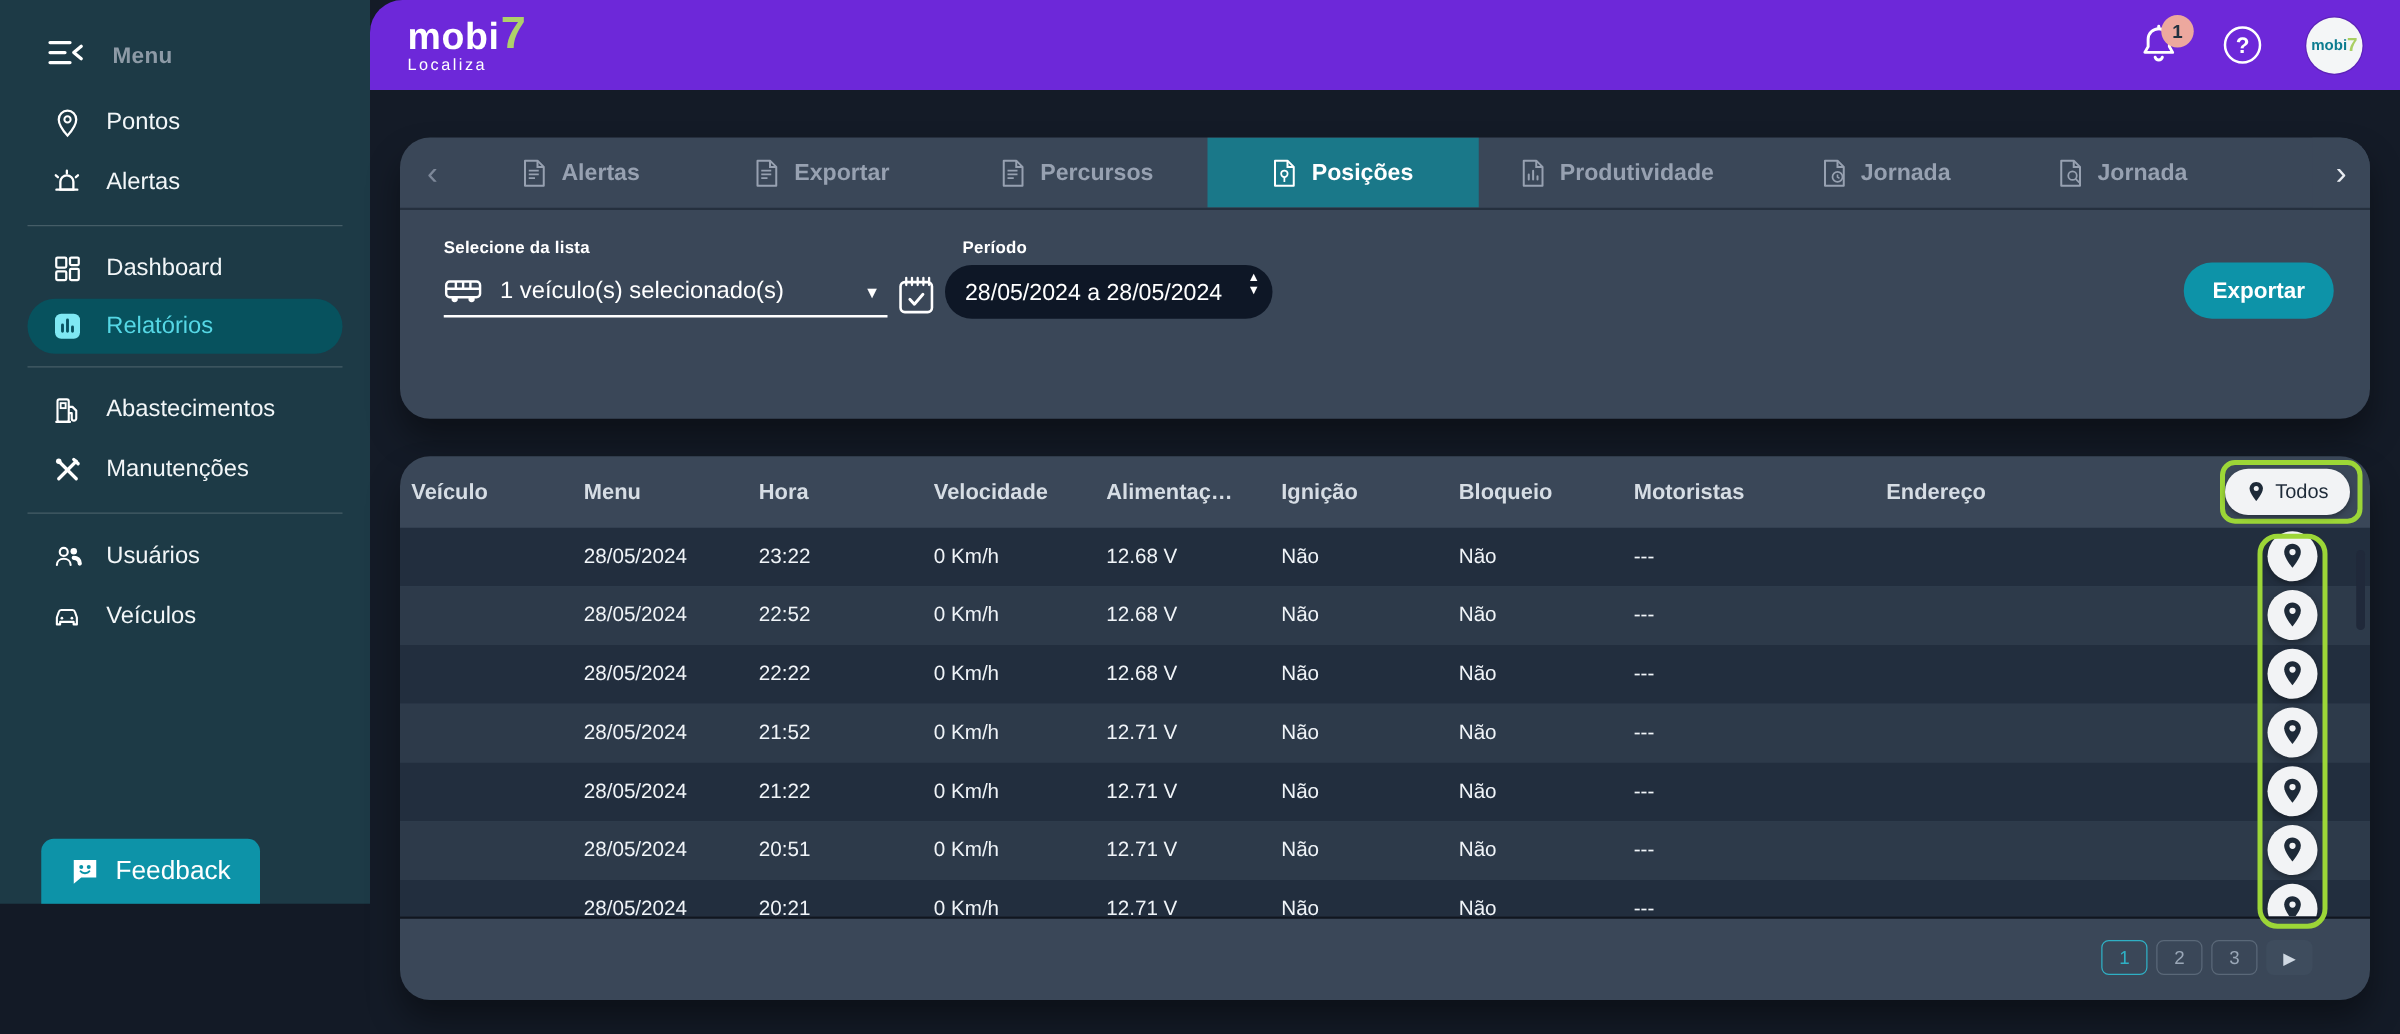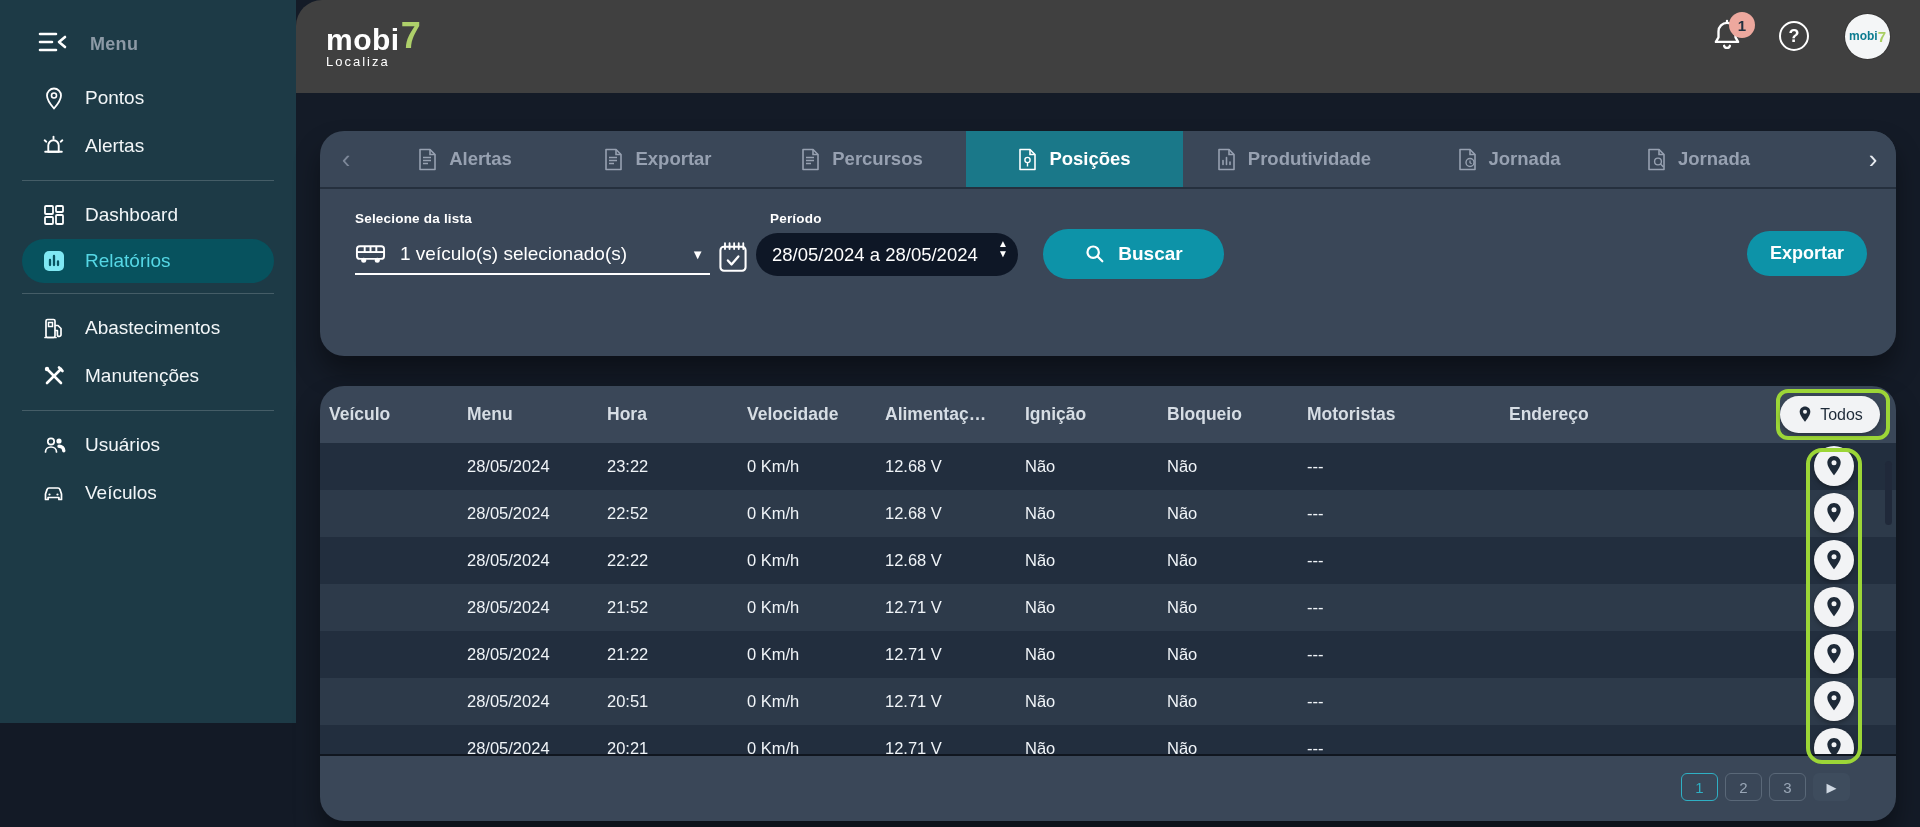--- a/index.html
+++ b/index.html
@@ -36,21 +36,21 @@
     position:absolute; left:33px; bottom:0; width:175px; height:52px;
     background: var(--accent-teal, #0d93a8);
     border:none; border-radius:10px 10px 0 0;
     display:flex; align-items:center; justify-content:center; gap:12px;
     color:#fff; font-size:21px; font-family:inherit; cursor:pointer;
   }
 
   
   .main { flex:1; position:relative; background:#141b27; }
   .topbar {
-    height:93px; background:#404040; border-top-left-radius:26px;
+    height:72px; background:#6d28d9; border-top-left-radius:26px;
     display:flex; align-items:center; position:relative;
   }
   .logo { display:flex; flex-direction:column; margin-left:30px; line-height:1; }
   .logo-row { display:flex; align-items:flex-start; }
   .logo-mobi { font-size:30px; font-weight:700; letter-spacing:.5px; color:#fff; }
   .logo-seven { font-size:36px; font-weight:700; color:#aed06a; margin-top:-7px; margin-left:1px; }
   .logo-sub { font-size:13px; letter-spacing:2px; color:#fff; margin-top:0px; }
   .topbar-actions { position:absolute; right:30px; top:0; height:72px; display:flex; align-items:center; gap:36px; }
   .bell-wrap { position:relative; width:32px; height:34px; cursor:pointer; }
   .badge {
@@ -282,20 +282,31 @@
           <svg width="25" height="24" viewBox="0 0 24 24">
               <path d="M4 13l1.6-4.6A2 2 0 0 1 7.5 7h9a2 2 0 0 1 1.9 1.4L20 13v5.5h-2.6V16.5H6.6v2H4z" stroke="#fff" stroke-width="1.7" fill="none" stroke-linejoin="round"></path>
               <circle cx="8" cy="13.5" r="1.1" fill="#fff"></circle>
               <circle cx="16" cy="13.5" r="1.1" fill="#fff"></circle>
             </svg>
         </span>
         <span>Veículos</span>
       </div>
     </nav>
 
+    <button class="feedback-btn">
+      <span style="display:flex;">
+        <svg width="24" height="24" viewBox="0 0 24 24">
+            <path d="M3 3h18v14H9l-6 5z" fill="#fff"></path>
+            <circle cx="9" cy="8.5" r="1.6" fill="#0a93a8"></circle>
+            <circle cx="15" cy="8.5" r="1.6" fill="#0a93a8"></circle>
+            <path d="M8.5 12c1.4 2 5.6 2 7 0" stroke="#0a93a8" stroke-width="1.6" fill="none" stroke-linecap="round"></path>
+          </svg>
+      </span>
+      <span>Feedback</span>
+    </button>
   </aside>
 
   <div class="main">
 
     <header class="topbar">
       <div class="logo">
         <div class="logo-row">
           <span class="logo-mobi">mobi</span>
           <span class="logo-seven">7</span>
         </div>
@@ -434,29 +445,20 @@
           </span>
           <span class="f-label" style="left:450px;">Período</span>
           <div class="period-pill">
             <span class="val">28/05/2024 a 28/05/2024</span>
             <span class="spinner">
               <span>▲</span>
               <span>▼</span>
             </span>
           </div>
 
-          <button class="buscar-btn">
-            <span style="display:flex;">
-              <svg width="22" height="22" viewBox="0 0 24 24">
-                  <circle cx="10" cy="10" r="6.2" stroke="#fff" stroke-width="2.4" fill="none"></circle>
-                  <path d="M14.8 14.8L20 20" stroke="#fff" stroke-width="2.4" stroke-linecap="round"></path>
-                </svg>
-            </span>
-            <span>Buscar</span>
-          </button>
 
           <button class="exportar-btn">
             <span>Exportar</span>
           </button>
         </div>
       </section>
 
       <section class="card table-card">
 
         <div class="trow thead">

